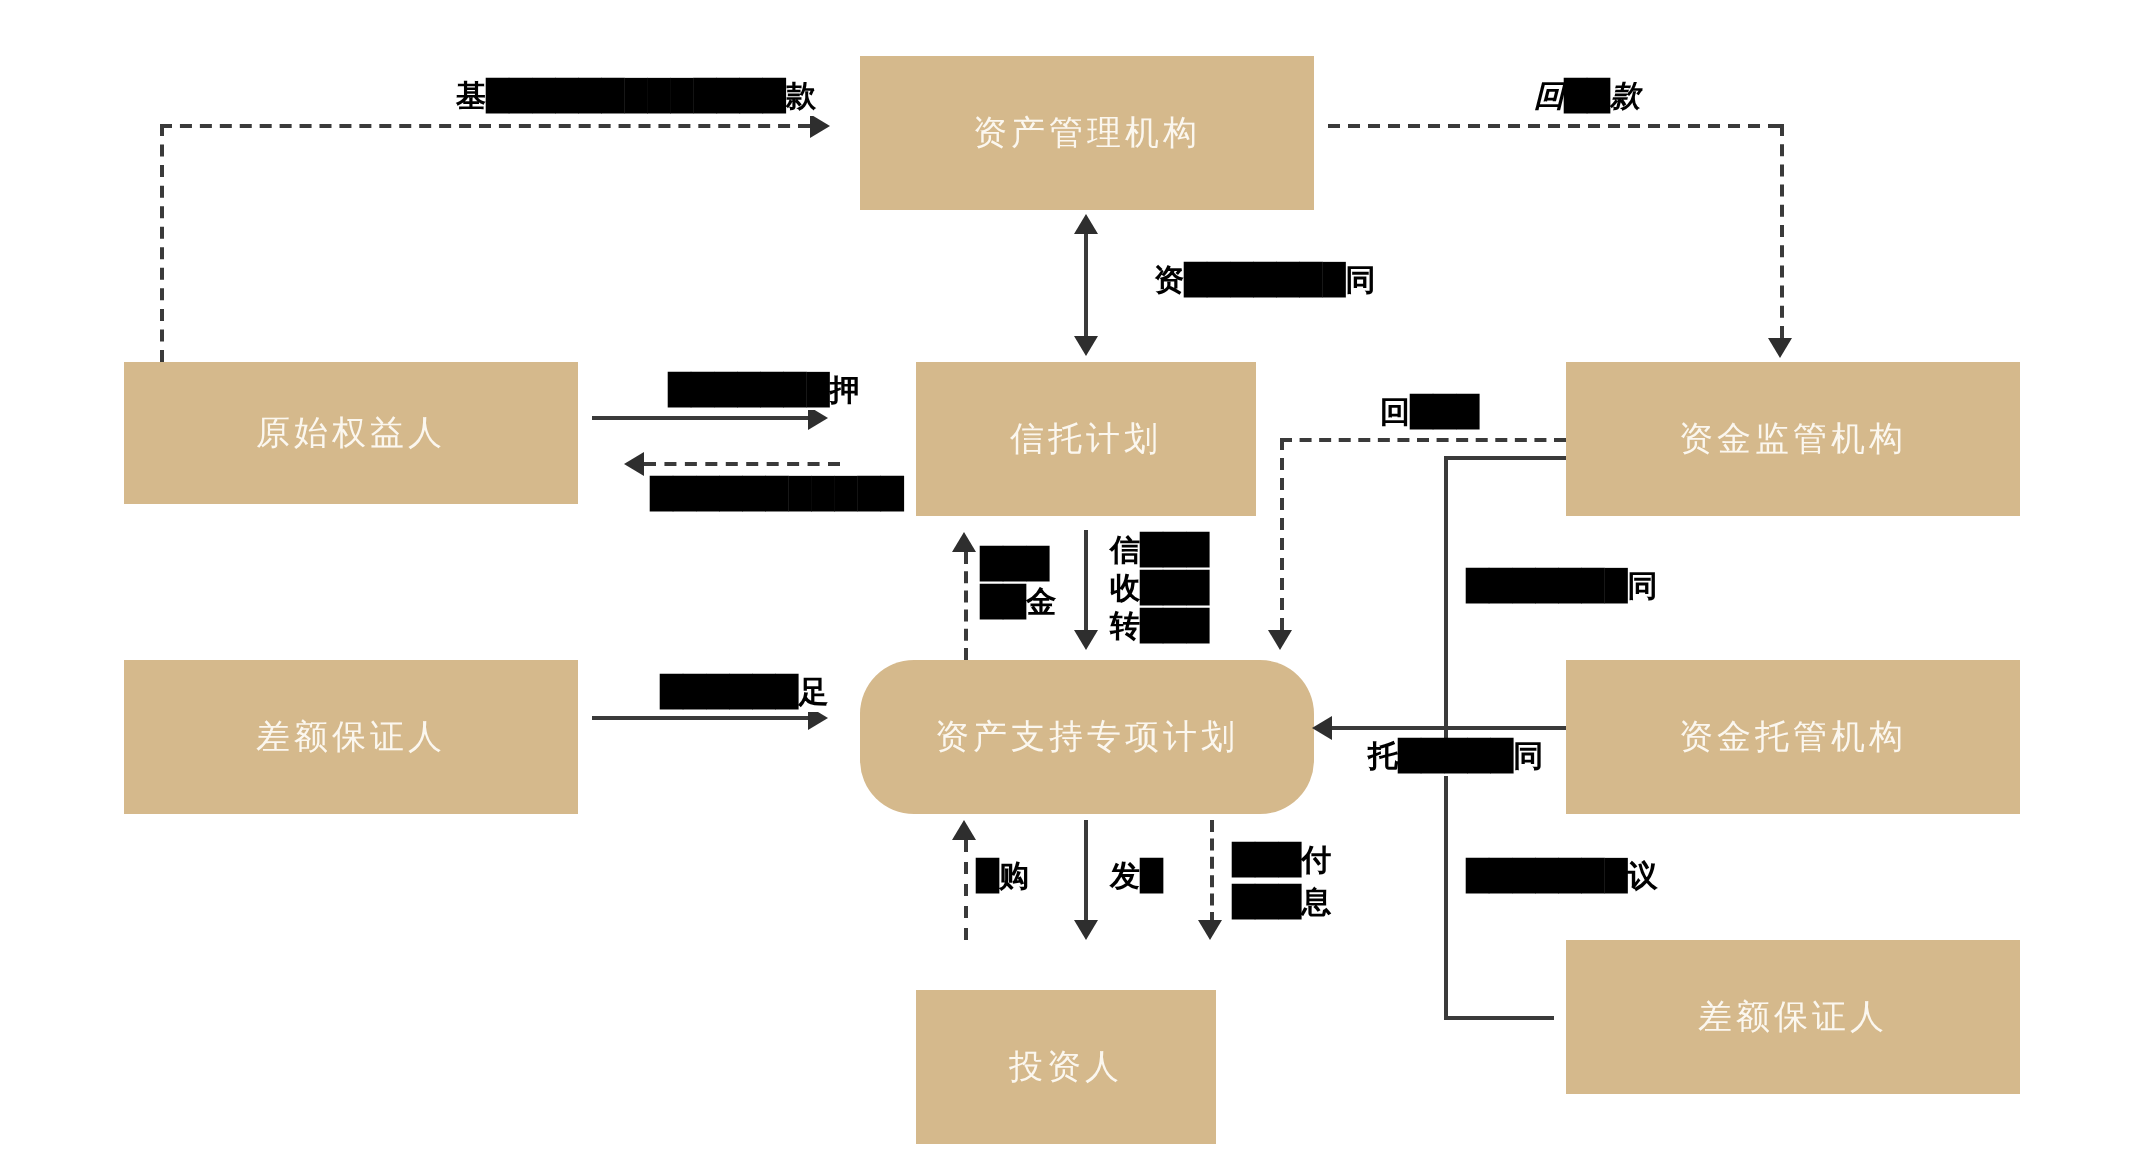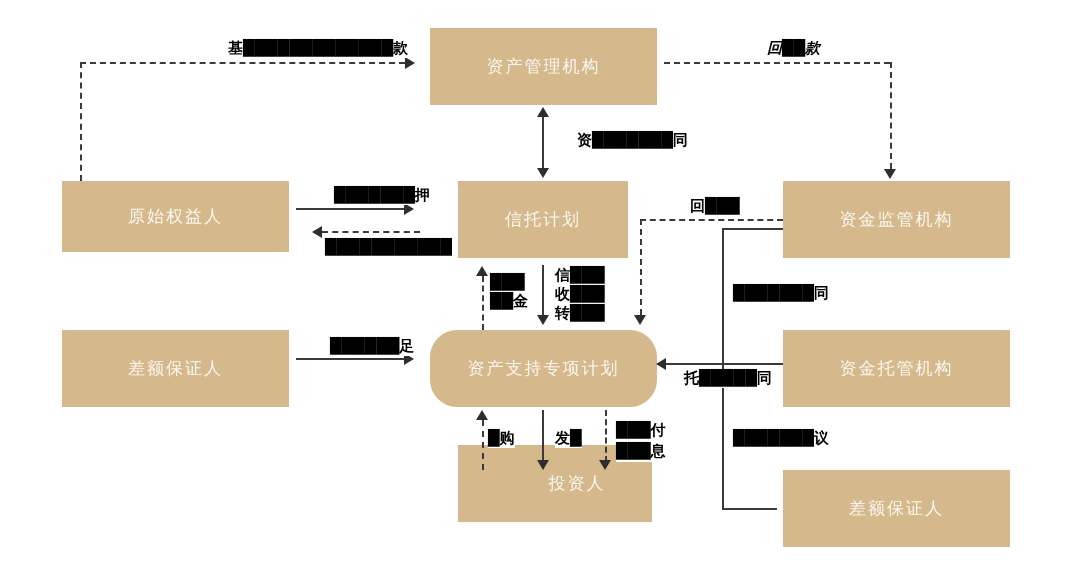--- a/index.html
+++ b/index.html
@@ -35,21 +35,21 @@
 
 <div class="canvas">
 
   <div class="box" style="left:430px;top:28px;width:227px;height:77px;">资产管理机构</div>
   <div class="box" style="left:62px;top:181px;width:227px;height:71px;">原始权益人</div>
   <div class="box" style="left:458px;top:181px;width:170px;height:77px;">信托计划</div>
   <div class="box" style="left:62px;top:330px;width:227px;height:77px;">差额保证人</div>
   <div class="box" style="left:783px;top:181px;width:227px;height:77px;">资金监管机构</div>
   <div class="box" style="left:430px;top:330px;width:227px;height:77px;border-radius:27px;">资产支持专项计划</div>
   <div class="box" style="left:783px;top:330px;width:227px;height:77px;">资金托管机构</div>
-  <div class="box" style="left:458px;top:445px;width:150px;height:77px;padding-left:44px;">投资人</div>
+  <div class="box" style="left:458px;top:495px;width:150px;height:77px;">投资人</div>
   <div class="box" style="left:783px;top:470px;width:227px;height:77px;">差额保证人</div>
 
   <div class="dvl" style="left:80px;top:62px;height:119px;"></div>
   <div class="dhl" style="left:80px;top:62px;width:325px;"></div>
   <div class="ar" style="left:405px;top:57px;"></div>
   <div class="elabel" style="left:228px;top:39px;">基█████████████款</div>
 
   <div class="dhl" style="left:664px;top:62px;width:226px;"></div>
   <div class="dvl" style="left:890px;top:62px;height:107px;"></div>
   <div class="ad" style="left:884px;top:169px;"></div>

